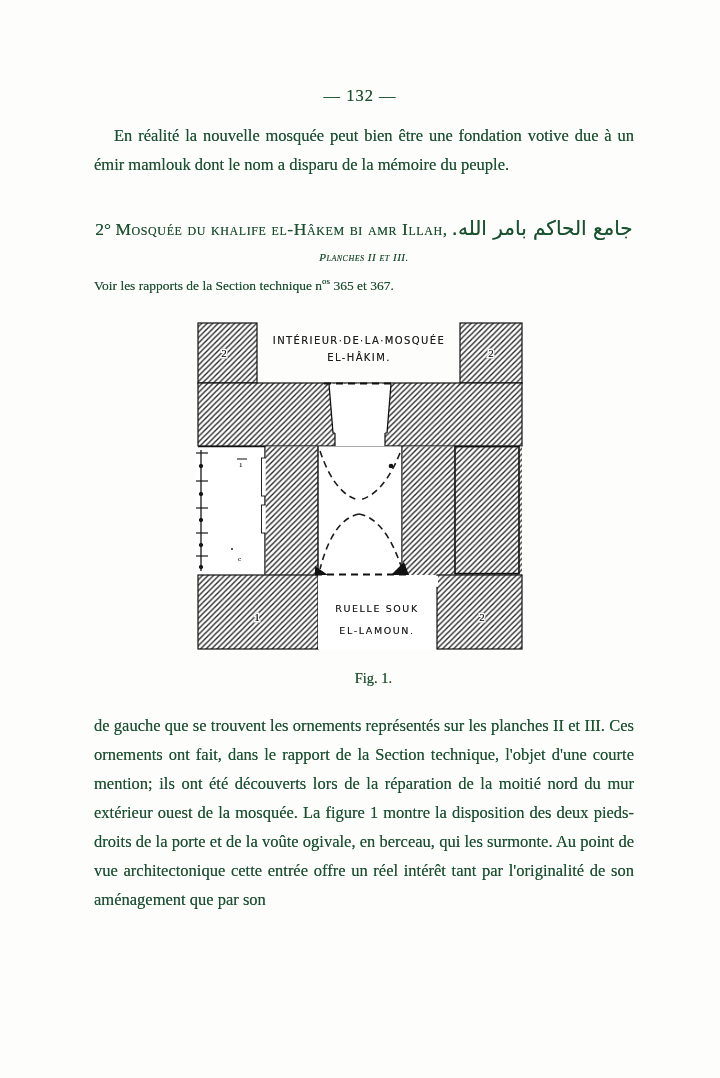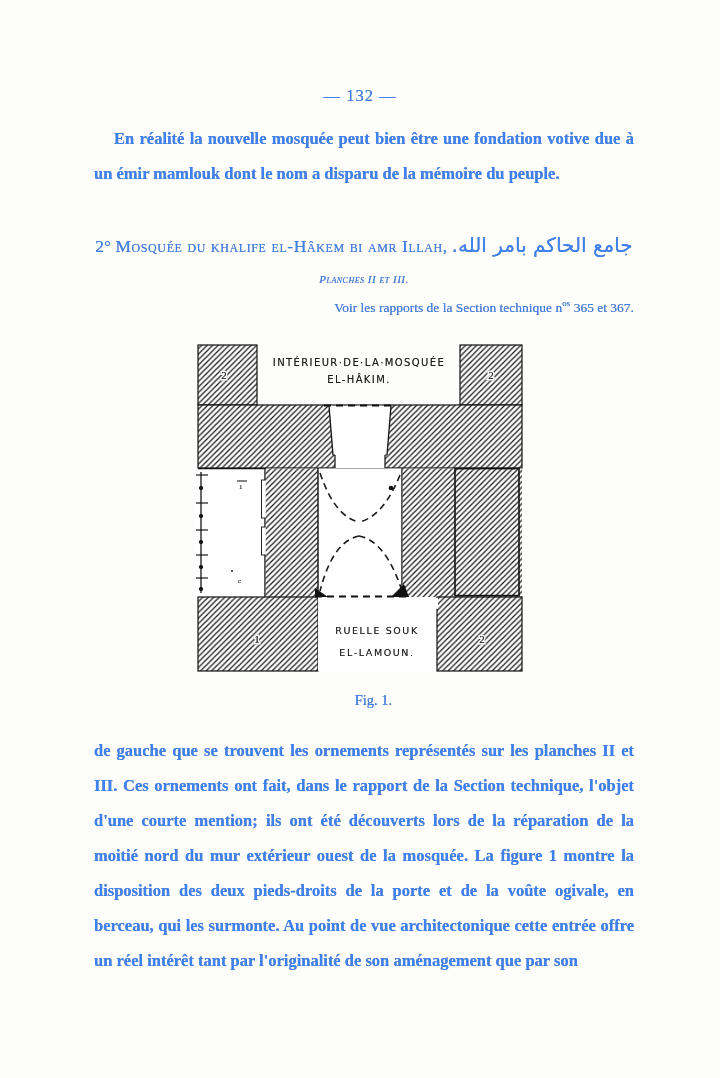--- a/index.html
+++ b/index.html
@@ -2,59 +2,58 @@
 <html><head>
 <meta charset="utf-8">
 <style>
   html,body { margin:0; padding:0; background:#e8e8e4; }
   .page {
     position:relative;
     width:720px; height:1078px;
     margin:0 auto;
     background:#fdfdfc;
     font-family:"Liberation Serif", serif;
-    color:#3b82f6;
+    color:#14532d;
     overflow:hidden;
     text-shadow:0 0 .5px rgba(20,20,20,.55);
   }
   .page-number {
     padding-top:86px;
     text-align:center;
     font-size:16.5px;
     letter-spacing:1px;
   }
   .textblock { margin-left:94px; margin-right:86px; width:540px; }
   p.body {
     margin:0;
     font-size:16.5px;
-    line-height:35px;
+    line-height:29px;
     text-align:justify;
-    font-weight:bold;
   }
   .indent { text-indent:20px; }
   .p1 { margin-top:15px !important; }
   .heading {
     margin-top:37px;
     text-align:center;
     font-size:17.5px;
-    line-height:34px;
+    line-height:24px;
   }
   .sc { font-variant:small-caps; letter-spacing:.6px; }
   .arabic { font-size:20px; font-family:"DejaVu Sans", sans-serif; }
   .subtitle {
     margin-top:10px;
     text-align:center;
     font-style:italic;
     font-variant:small-caps;
     font-size:11px;
     letter-spacing:.5px;
   }
   .reference {
     margin-top:13px;
-    text-align:right;
+    text-align:left;
     font-size:13.5px;
   }
   .reference sup { font-size:9px; }
   .p2 { margin-top:19px !important; }
   .figure-wrap {
     margin-top:25px;
     text-align:center;
   }
   .fig-caption {
     margin-top:9px;

